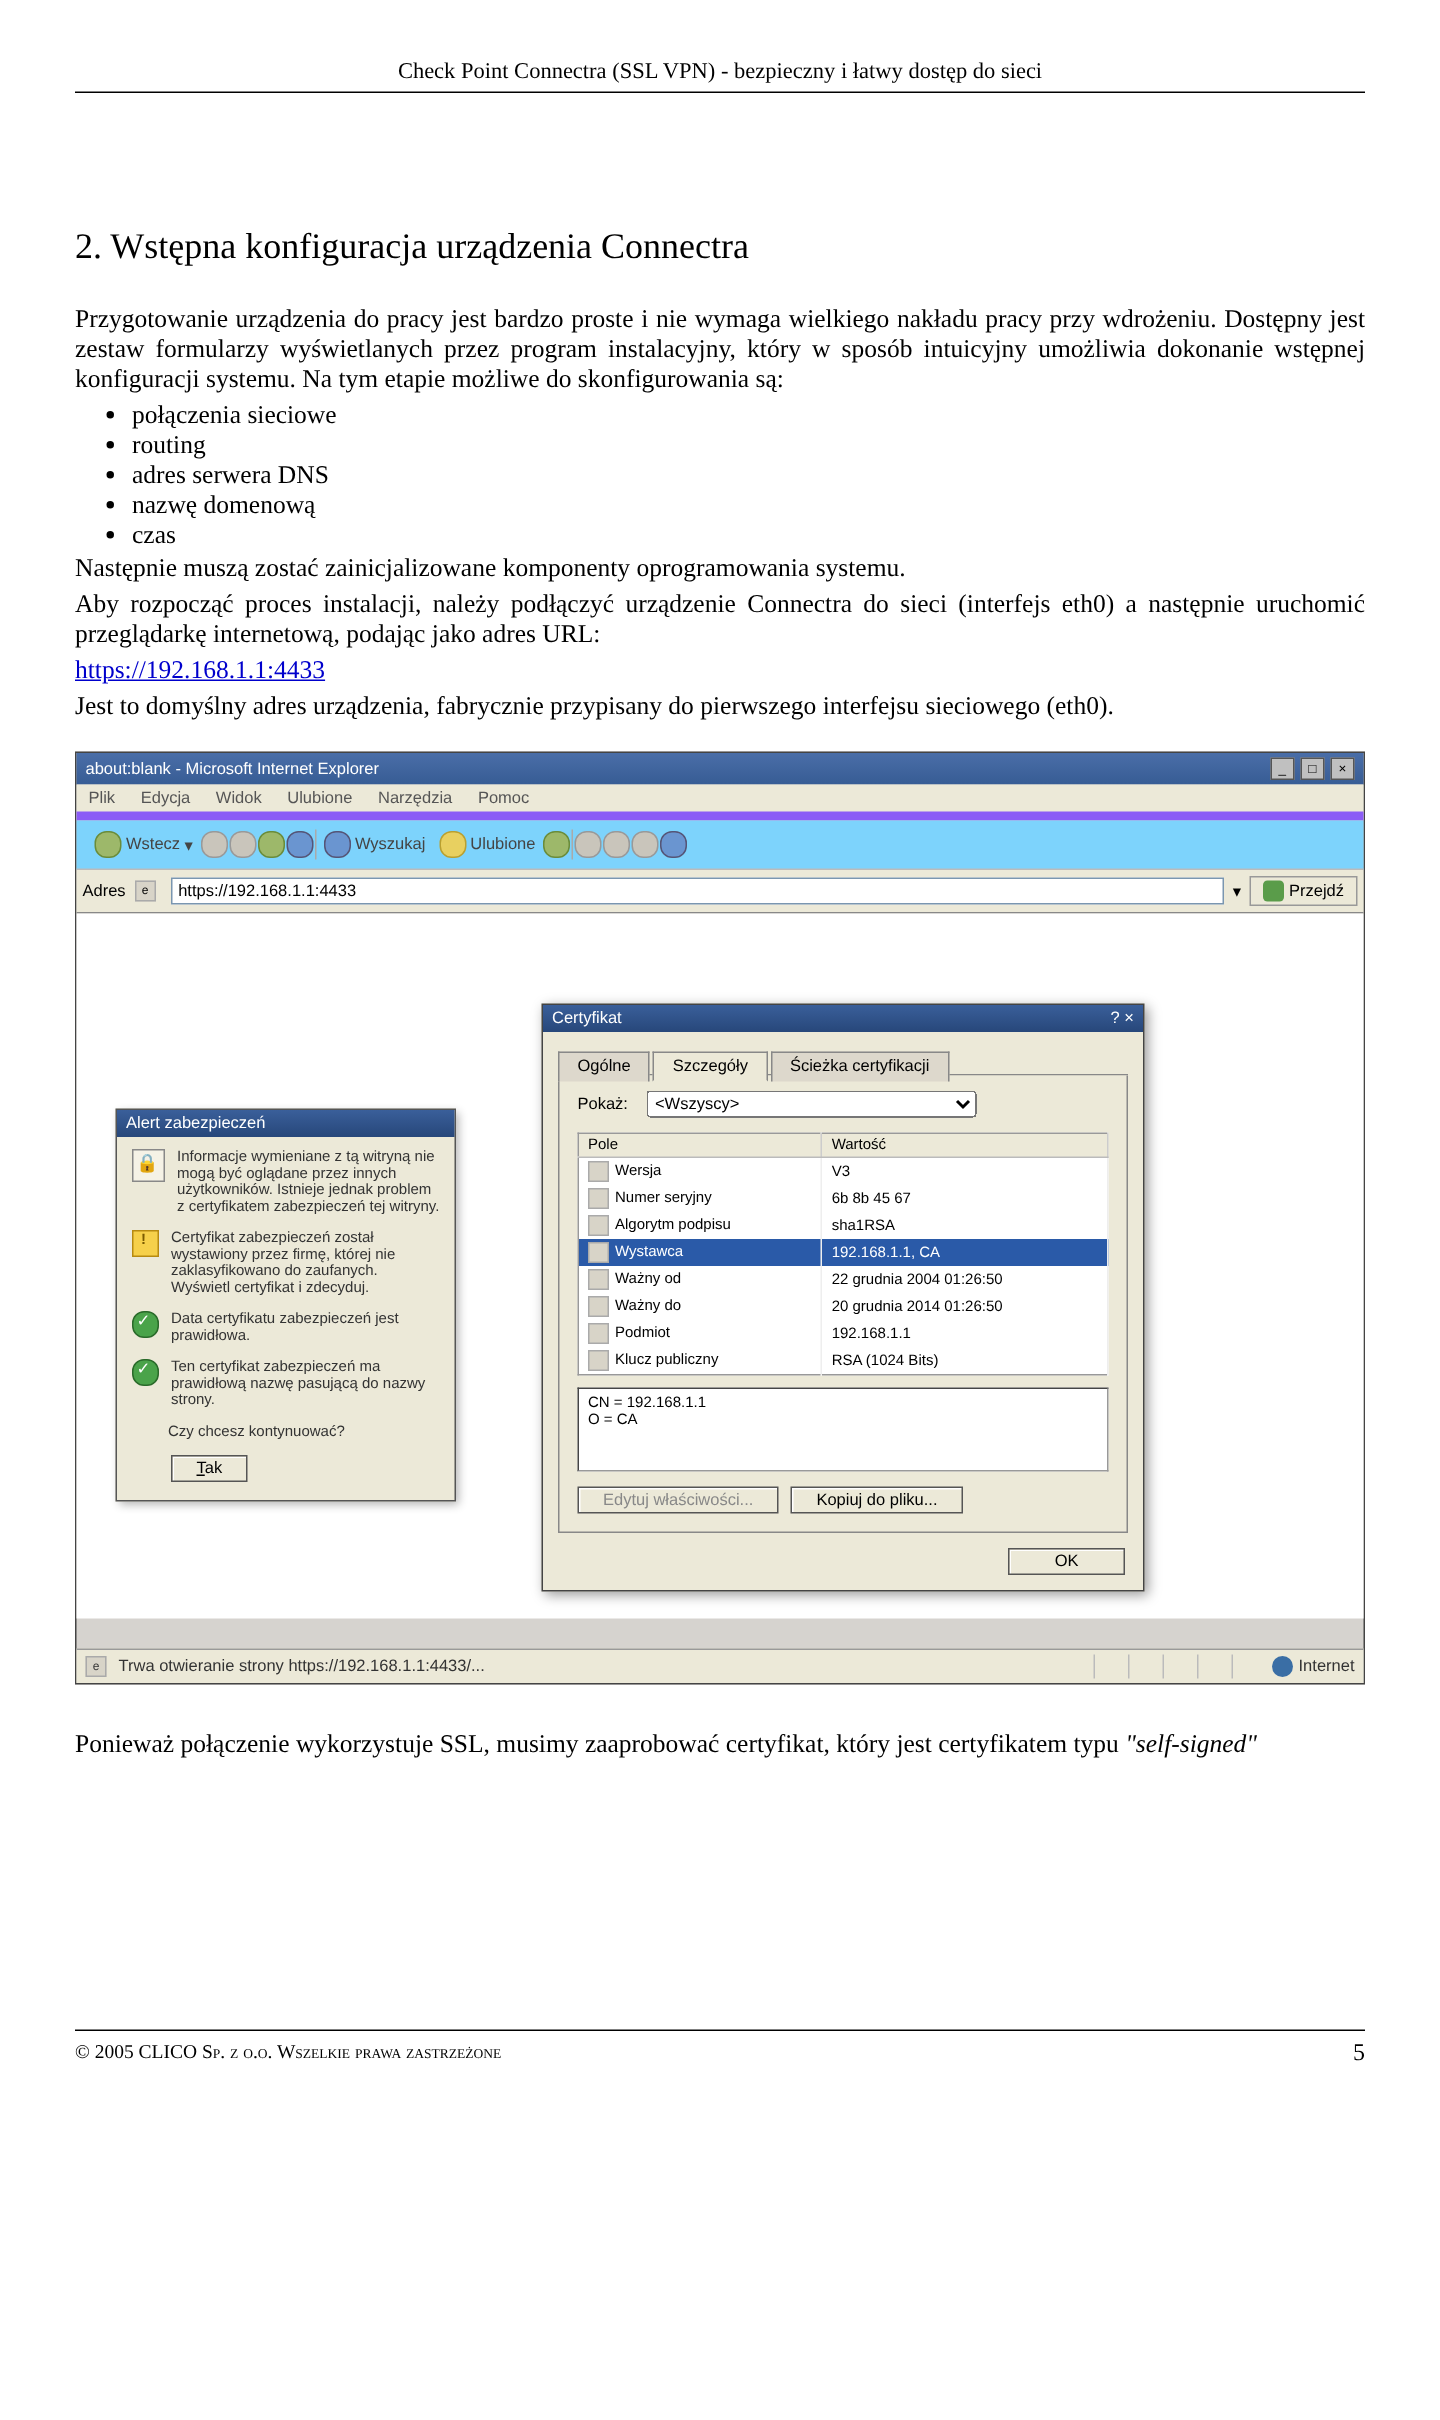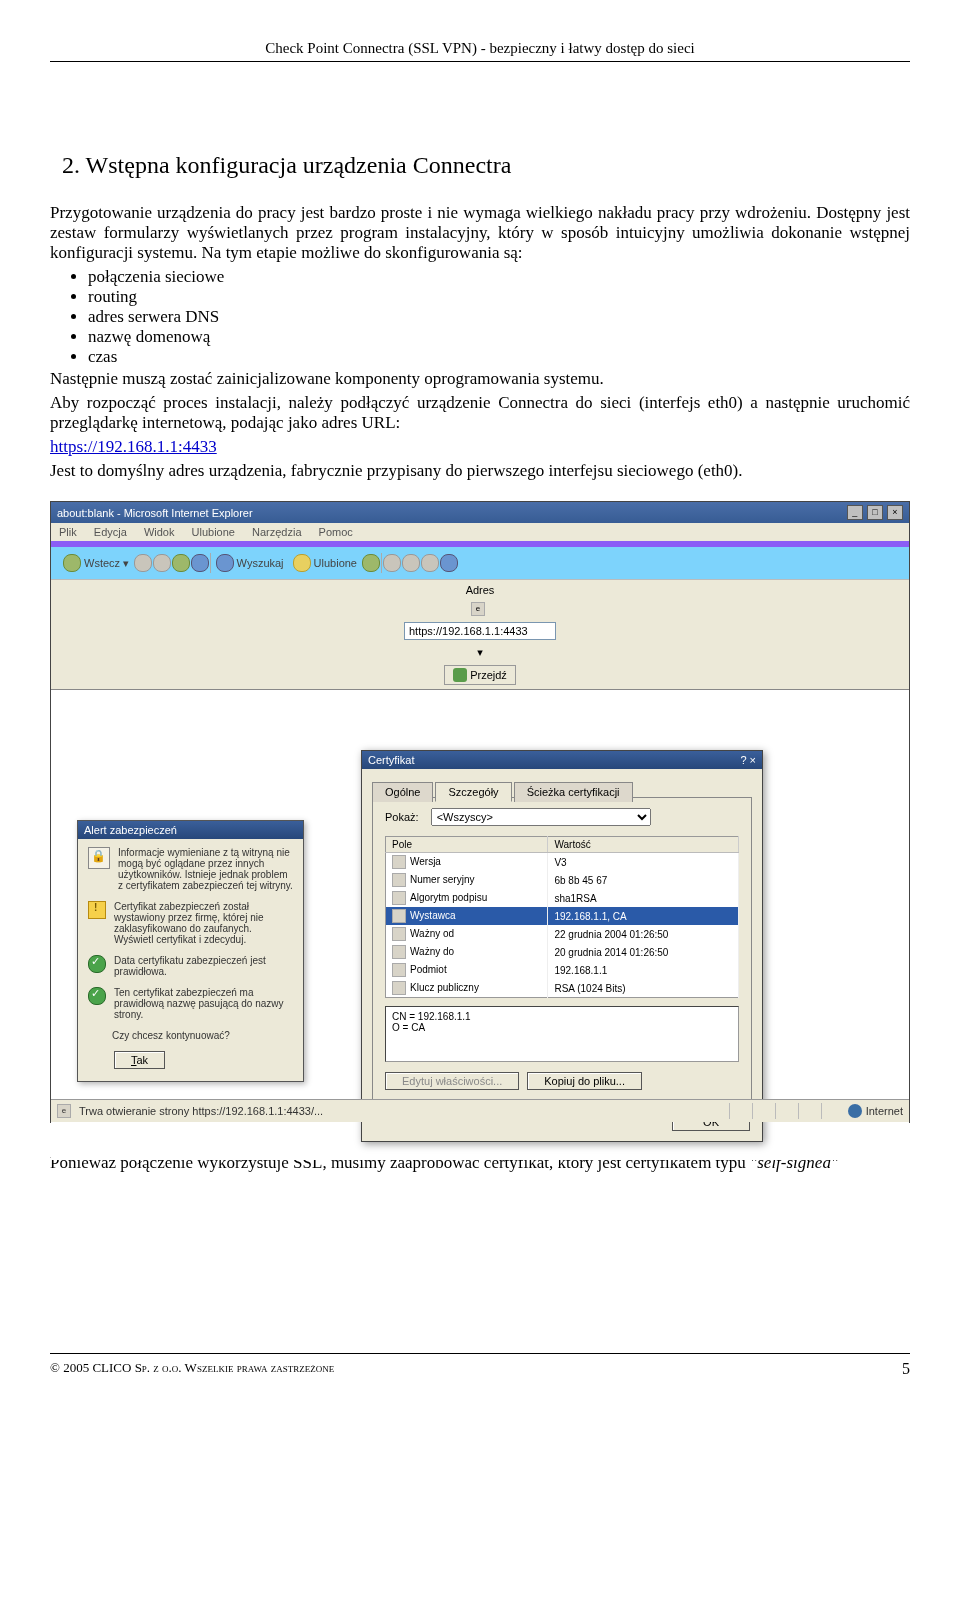--- a/index.html
+++ b/index.html
@@ -15,21 +15,21 @@
     text-align: center;
     font-size: 15px;
     padding-bottom: 4px;
     border-bottom: 1.5px solid #000;
     margin-bottom: 90px;
   }
   h2 {
     font-family: "Times New Roman", serif;
     font-weight: normal;
     font-size: 24px;
-    margin: 0 0 24px 12px;
+    margin: 0 0 24px 0;
   }
   p {
     margin: 0 0 4px 0;
     text-align: justify;
   }
   ul {
     margin: 2px 0 2px 0;
     padding-left: 38px;
   }
   ul li {
@@ -99,27 +99,26 @@
     background:#9db86a;
     border-radius:8px;
     border:1px solid #6a8c3a;
   }
   .tb-ico.gray { background:#c9c5bb; border-color:#999; }
   .tb-ico.blue { background:#6a95d0; border-color:#557; }
   .tb-ico.yel { background:#e8d060; border-color:#b9a030; }
   .tb-sep {width:1px;height:20px;background:#aaa;display:inline-block;}
   .ie-addressbar {
     background: #ece9d8;
-    padding: 4px 20px;
+    padding: 4px 4px;
     font-size: 11px;
     border-bottom: 1px solid #888;
     display:flex;
     align-items:center;
     gap:6px;
-    flex-direction:column;
   }
   .ie-addressbar input {
     flex:1;
     font-size:11px;
     padding:2px 4px;
     border:1px solid #7a96b0;
     background:#fff;
   }
   .go-btn {
     background:#ece9d8;

